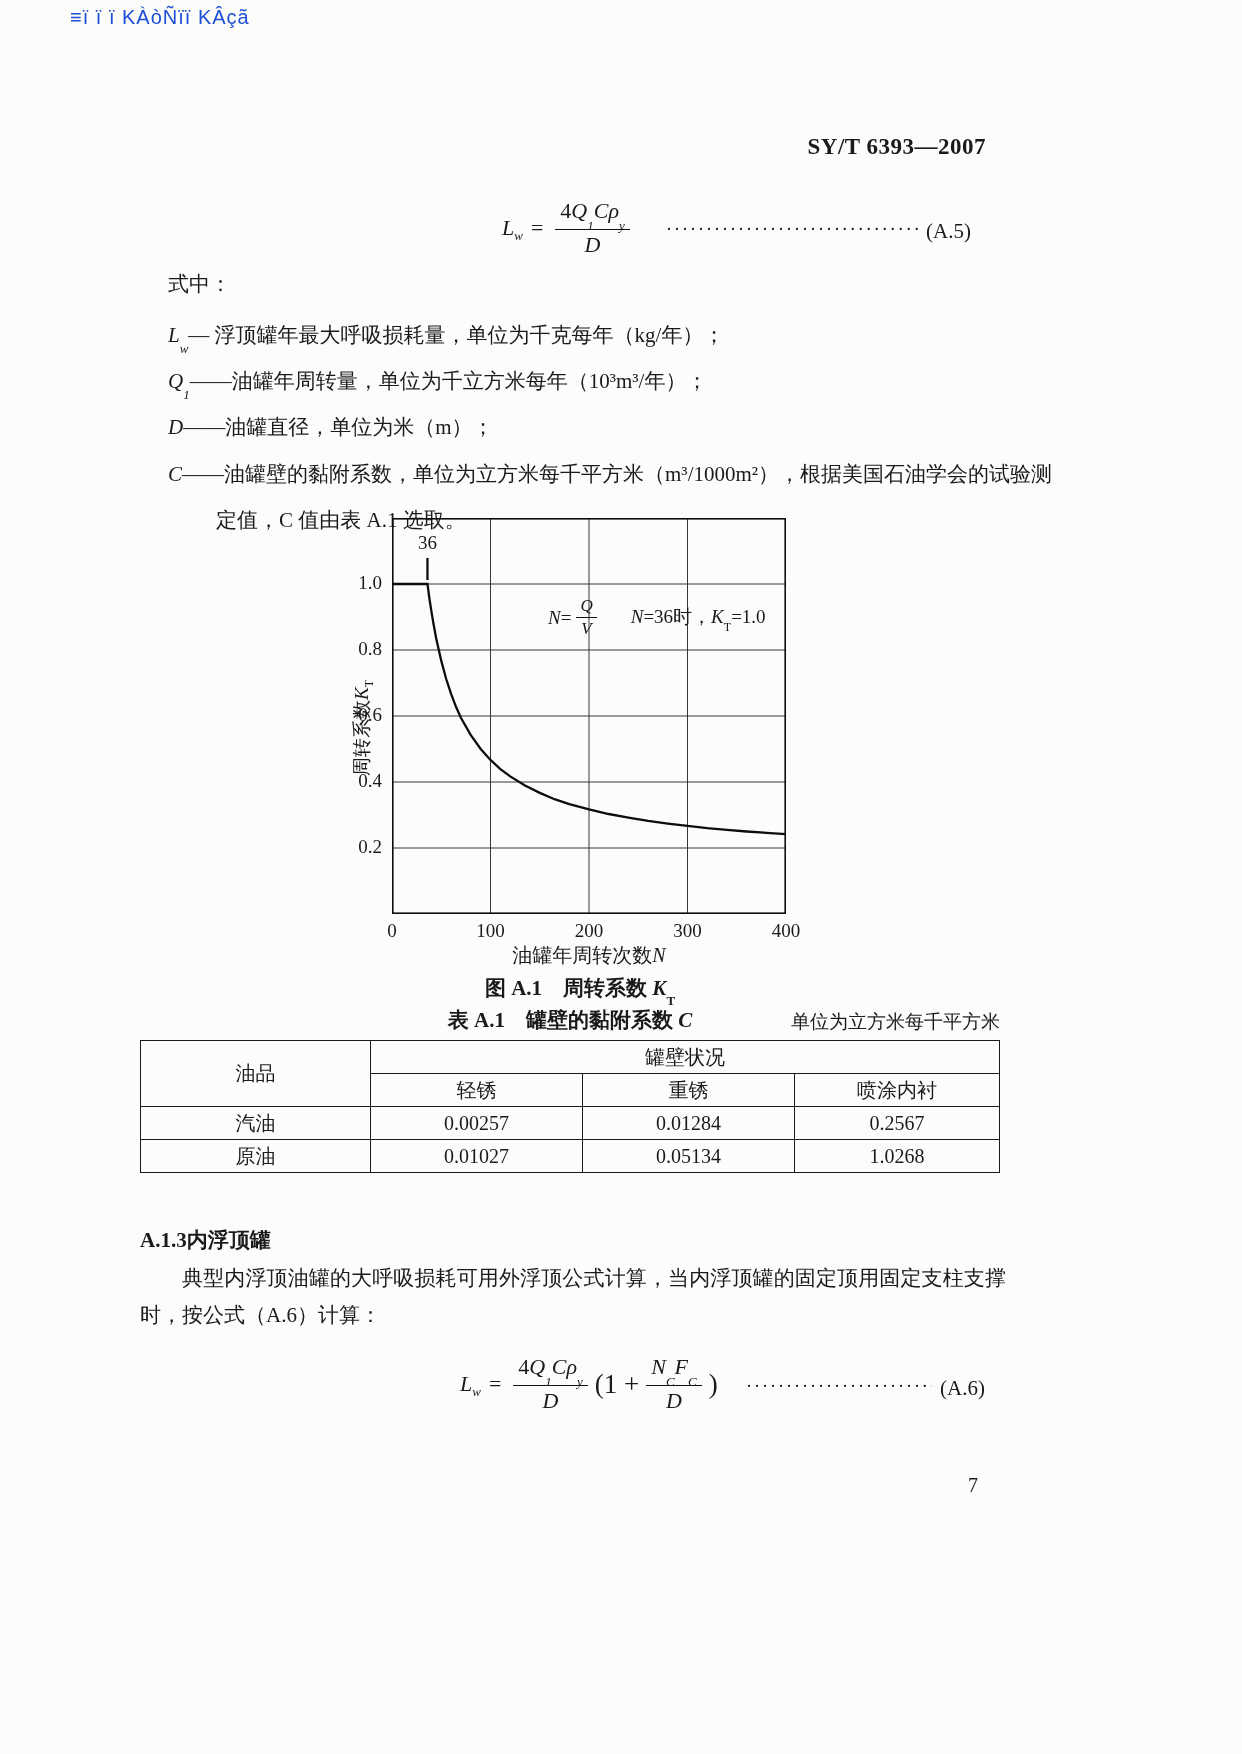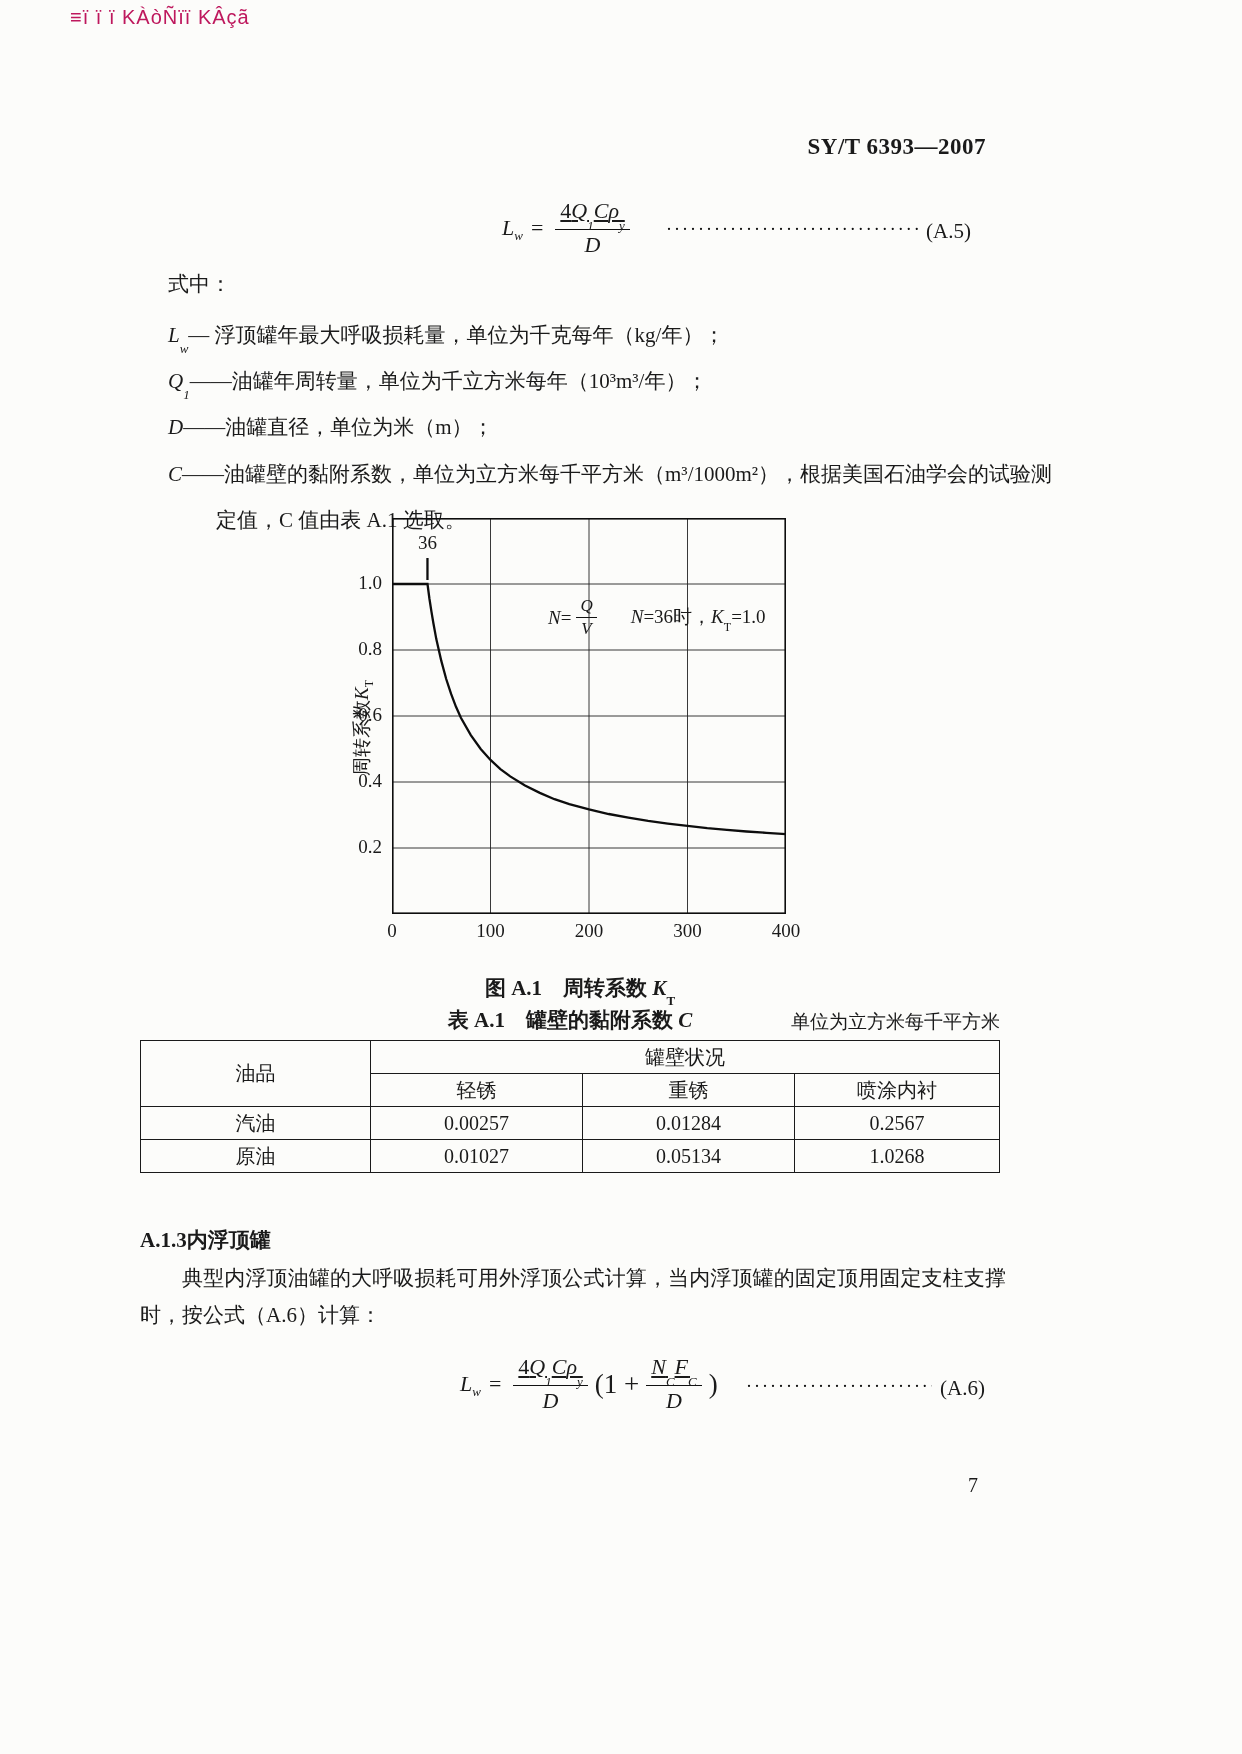--- a/index.html
+++ b/index.html
@@ -1,29 +1,29 @@
 <!DOCTYPE html>
 <html><head>
 <meta charset="utf-8">
 <style>
   html,body{margin:0;padding:0;background:#888;}
   .page{position:relative;width:1242px;height:1754px;margin:0 auto;background:#fcfcfa;
         font-family:"Liberation Serif","DejaVu Serif",serif;color:#1a1a1a;overflow:hidden;}
   .abs{position:absolute;}
   .watermark{left:70px;top:6px;font-family:"Liberation Sans","DejaVu Sans",sans-serif;
-             font-size:20px;color:#be185d;letter-spacing:1px;}
+             font-size:20px;color:#1d4ed8;letter-spacing:1px;}
   .doc-number{left:740px;top:134px;width:246px;text-align:right;font-weight:bold;font-size:23px;letter-spacing:.5px;}
 
   
   .math{display:inline-flex;align-items:center;font-size:22px;line-height:1;}
   .var{font-style:italic;}
   .math sub{font-size:13px;font-style:italic;position:relative;top:7px;}
   .eq{margin:0 8px;}
   .frac{display:inline-flex;flex-direction:column;align-items:center;margin:0 4px;}
-  .frac .num{display:block;padding:0 5px 4px;border-bottom:1.6px solid #111;text-decoration:underline;}
+  .frac .num{display:block;padding:0 5px 4px;border-bottom:1.6px solid #111;}
   .frac .den{display:block;padding-top:4px;}
   .paren{font-size:27px;margin:0 3px;font-style:normal;}
   .dots{overflow:hidden;white-space:nowrap;font-size:18px;letter-spacing:2px;color:#111;}
   .flabel{font-size:21px;}
   .f5-math{left:502px;top:200px;}
   .f5-dots{left:666px;top:219px;width:252px;}
   .f5-label{left:926px;top:219px;}
   .f6-math{left:460px;top:1356px;}
   .f6-dots{left:746px;top:1376px;width:186px;}
   .f6-label{left:940px;top:1376px;}
@@ -129,20 +129,21 @@
     <span class="marker36" style="left: 67.46px; top: 20px;">36</span>
     <div class="fig-ann">
       <span><span class="var">N</span><span>=</span></span>
       <span class="sfrac">
           <span class="sn var">Q</span>
           <span class="sd var">V</span>
         </span>
       <span class="anngap"></span>
       <span><span class="var">N</span><span>=36时，</span><span class="var">K</span><sub style="font-size:12px;position:relative;top:4px;">T</sub><span>=1.0</span></span>
     </div>
+    <div class="xlabel"><span>油罐年周转次数</span><span class="var">N</span></div>
   </div>
 
   <div class="abs figcaption">
     <span>图 A.1　周转系数 </span><span class="var">K</span><sub>T</sub>
   </div>
 
   <div class="abs tcap-row">
     <div class="tcap"><span>表 A.1　罐壁的黏附系数 </span><span class="var">C</span></div>
     <div class="unitnote">单位为立方米每千平方米</div>
   </div>

